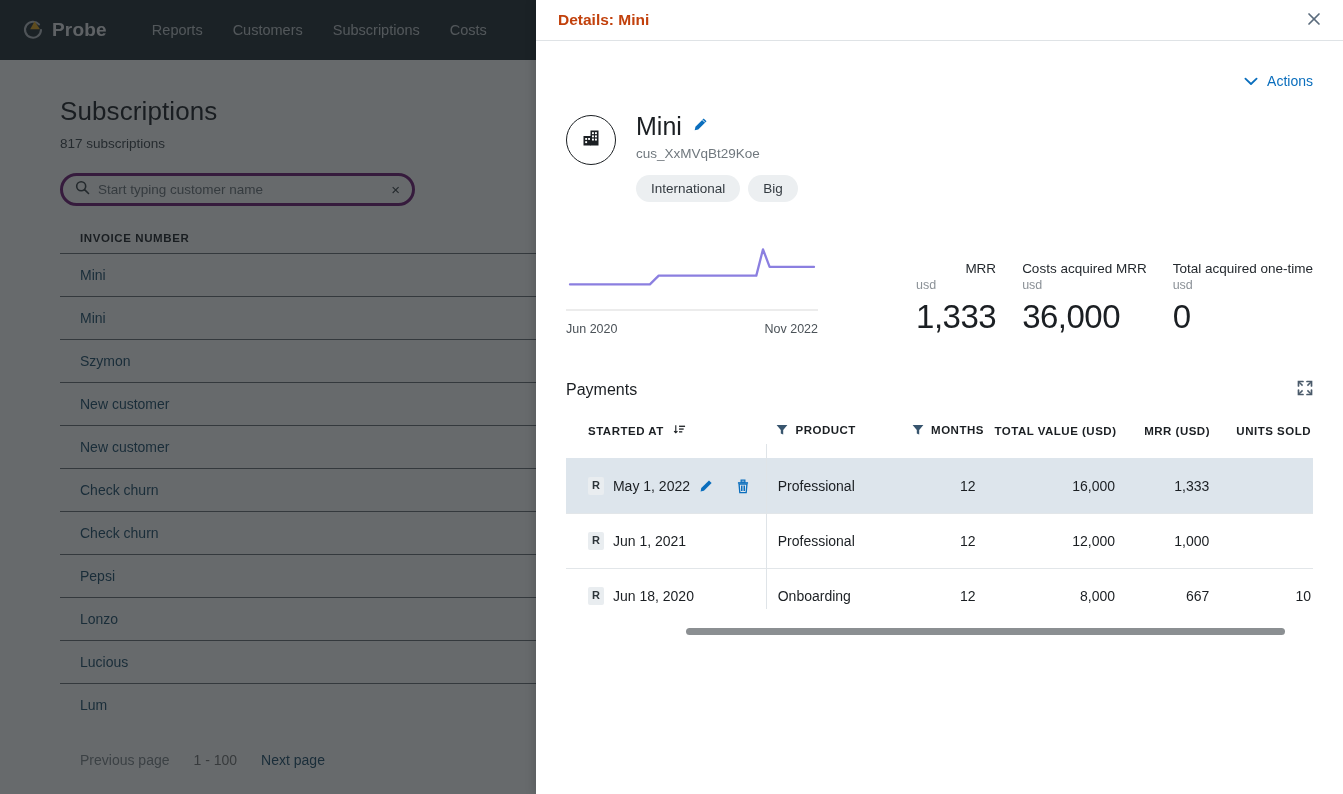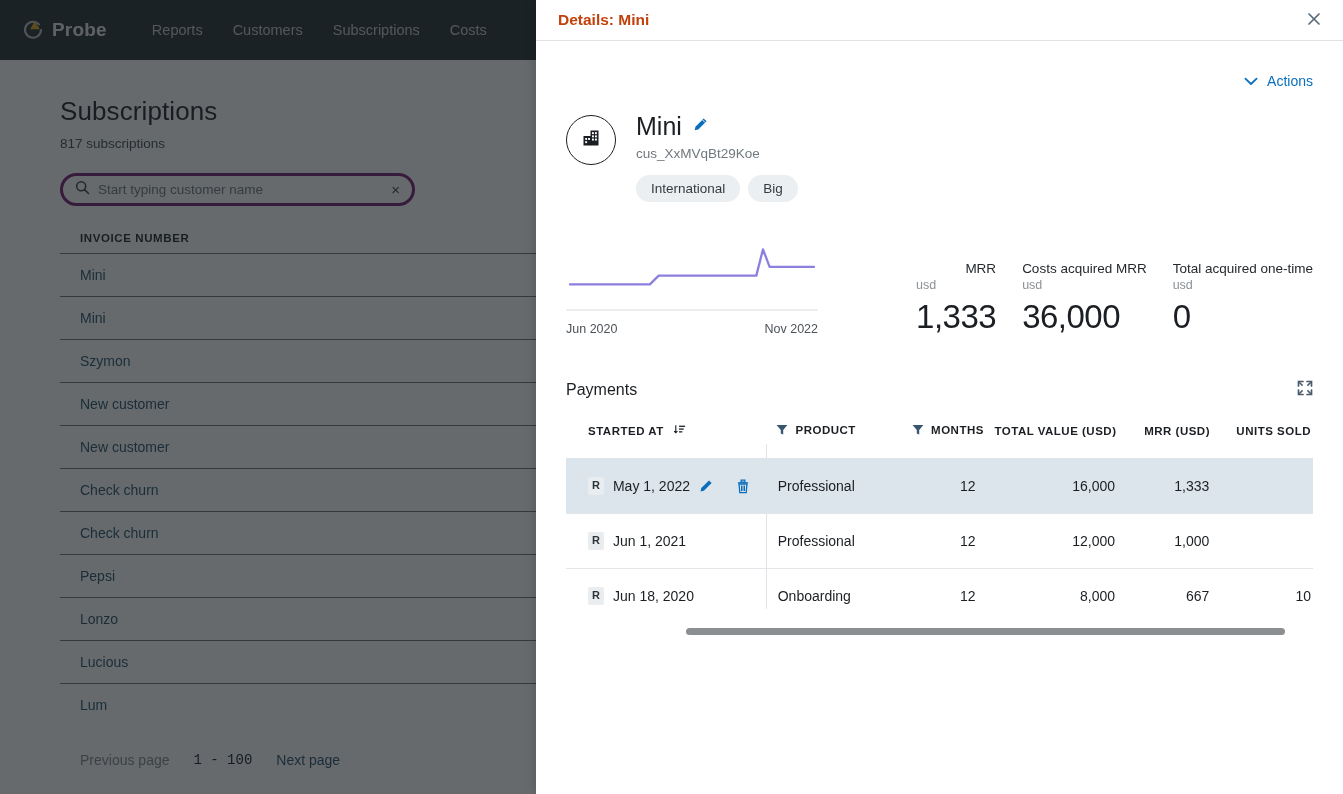--- a/index.html
+++ b/index.html
@@ -48,21 +48,21 @@
   }
   .lt-col-name { width: 335px; display: flex; align-items: center; gap: 6px; }
   .lt-row {
     display: flex; align-items: center; height: 43px; padding-left: 20px;
     border-top: 1px solid #6a7176; font-size: 14px;
   }
   .lt-row .cust { width: 335px; color: #1f4e6b; }
   .lt-row.sel { background: rgba(255,255,255,0.045); }
   .pager { display: flex; align-items: center; gap: 24px; padding: 26px 0 0 20px; font-size: 14px; }
   .pg-prev { color: #7f868b; }
-  .pg-count { color: #0f172a; font-family: Liberation Mono, monospace; }
+  .pg-count { color: #737373; }
   .pg-next { color: #1f4e6b; }
 
   
   #scrim {
     position: absolute; left: 0; top: 0; width: 536px; height: 794px;
     background: rgba(24,29,32,0.66);
   }
 
   
   #drawer {

